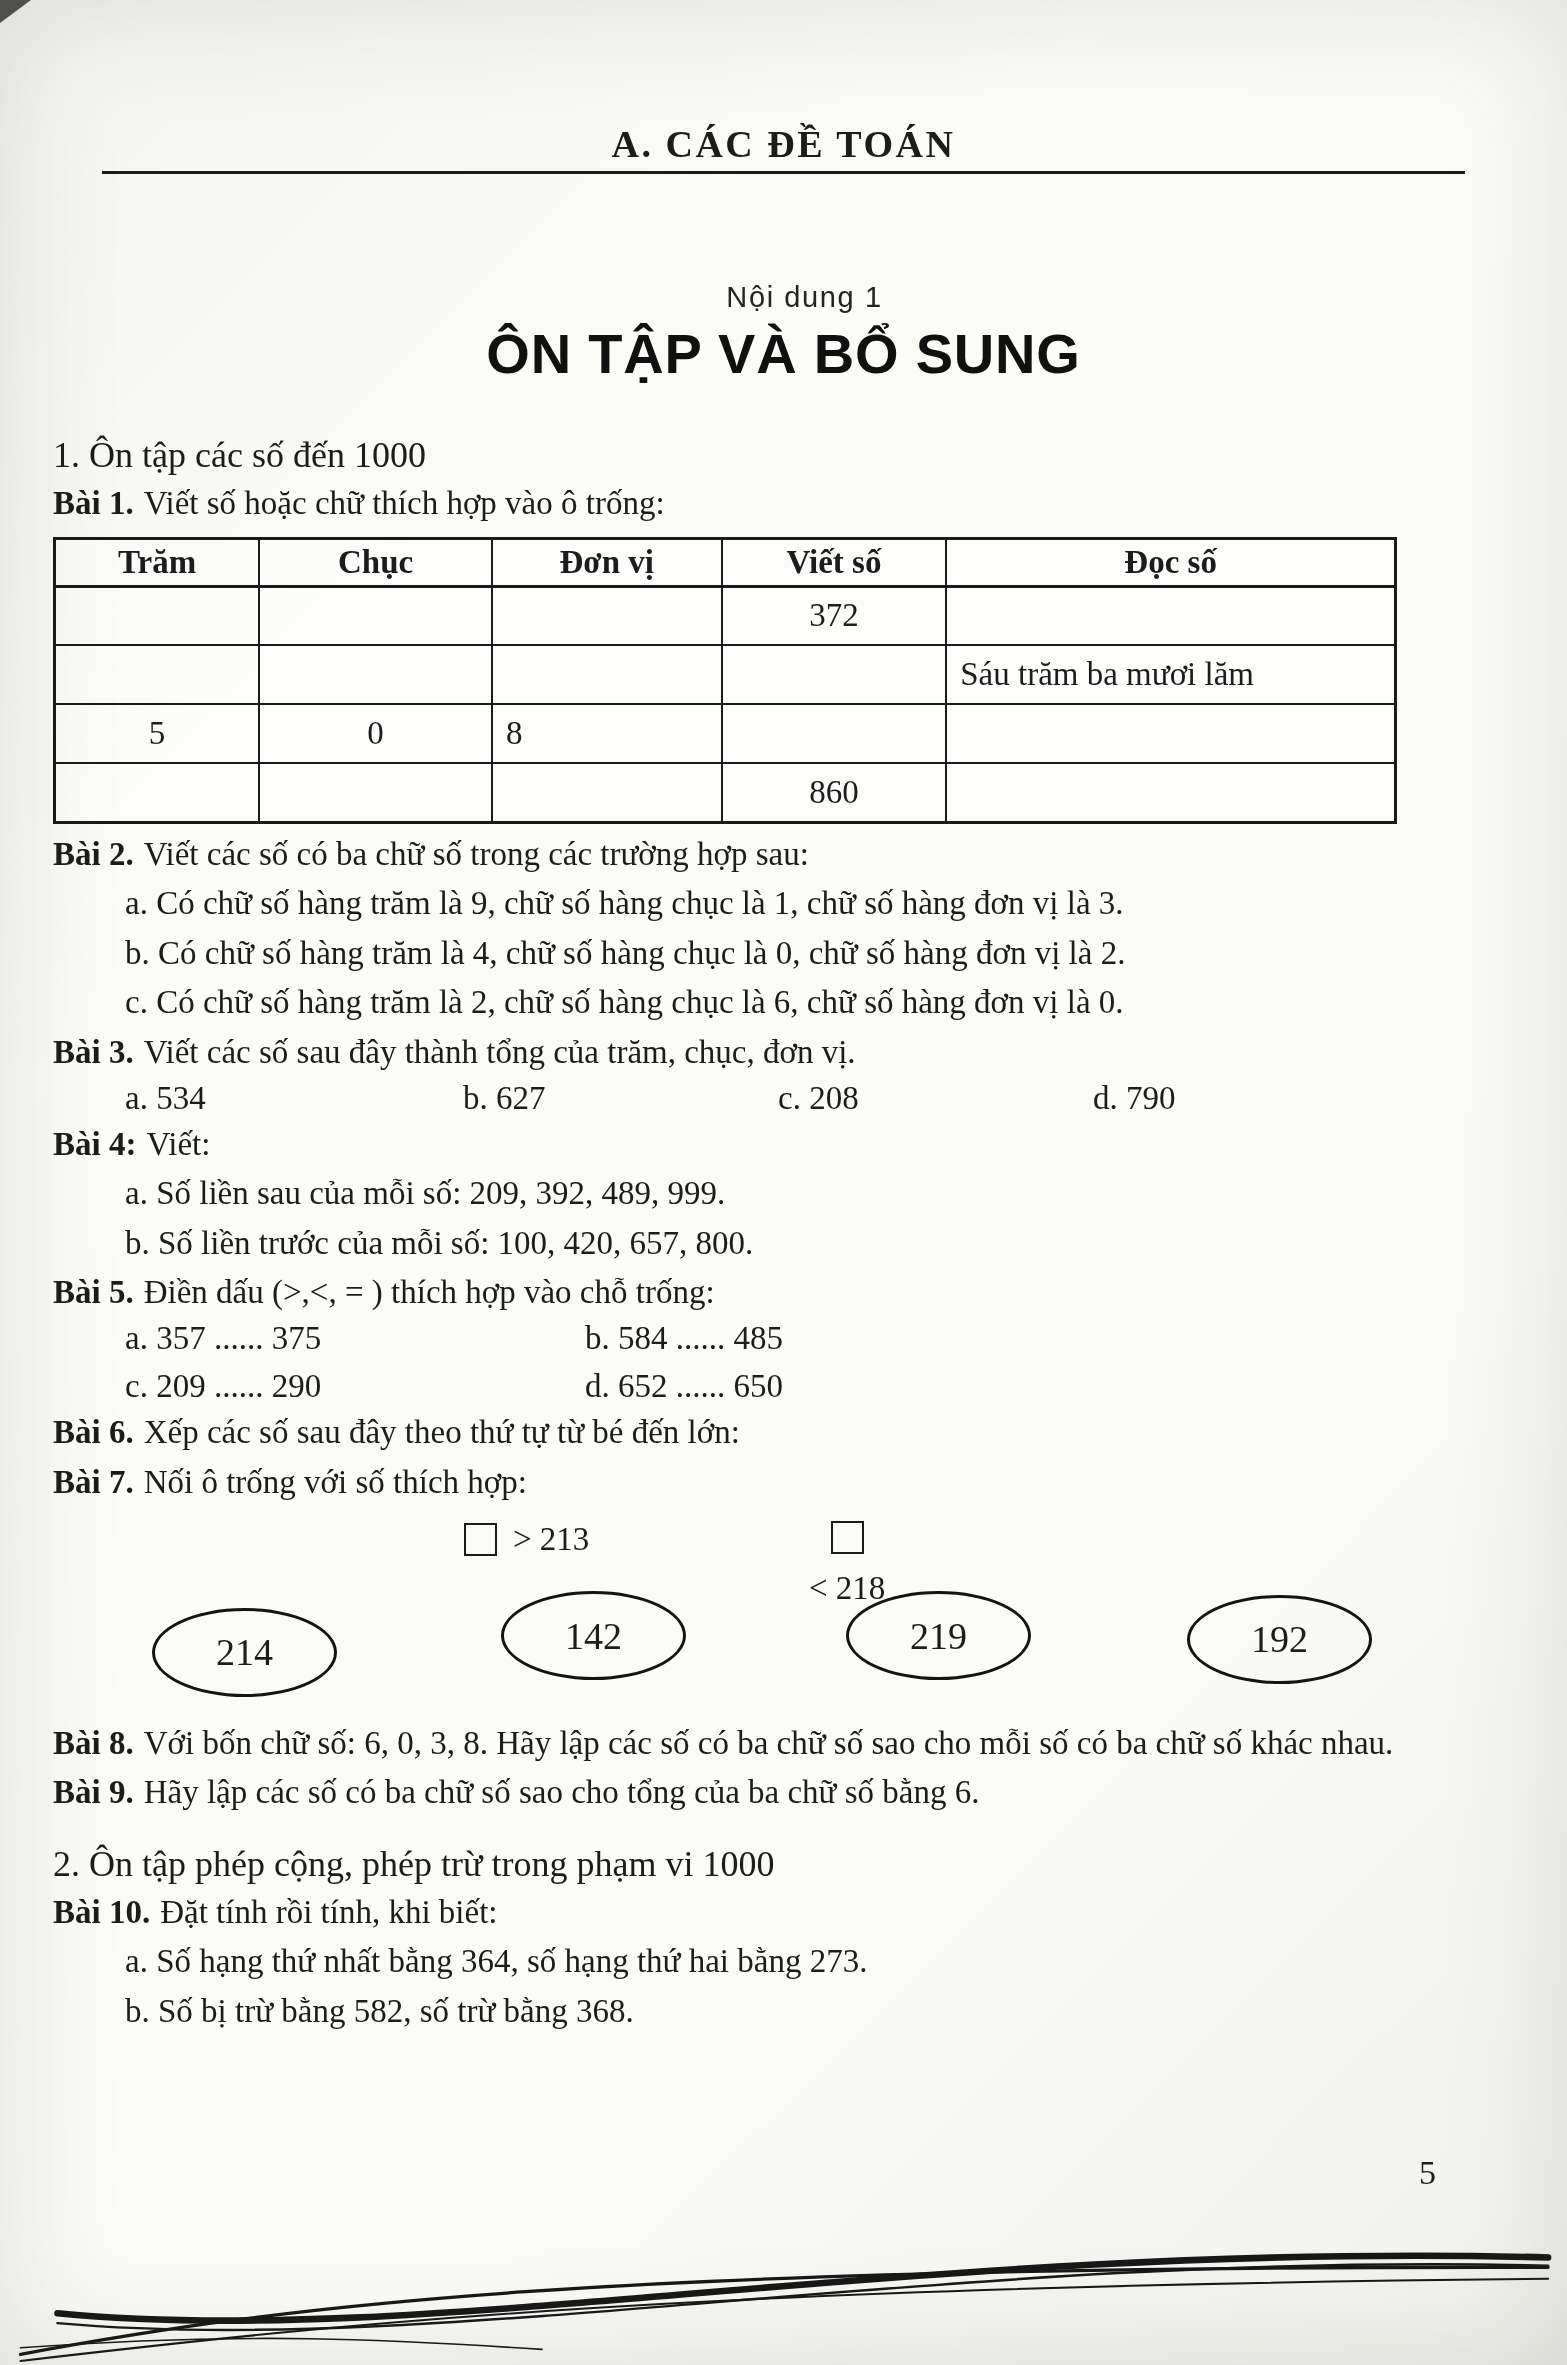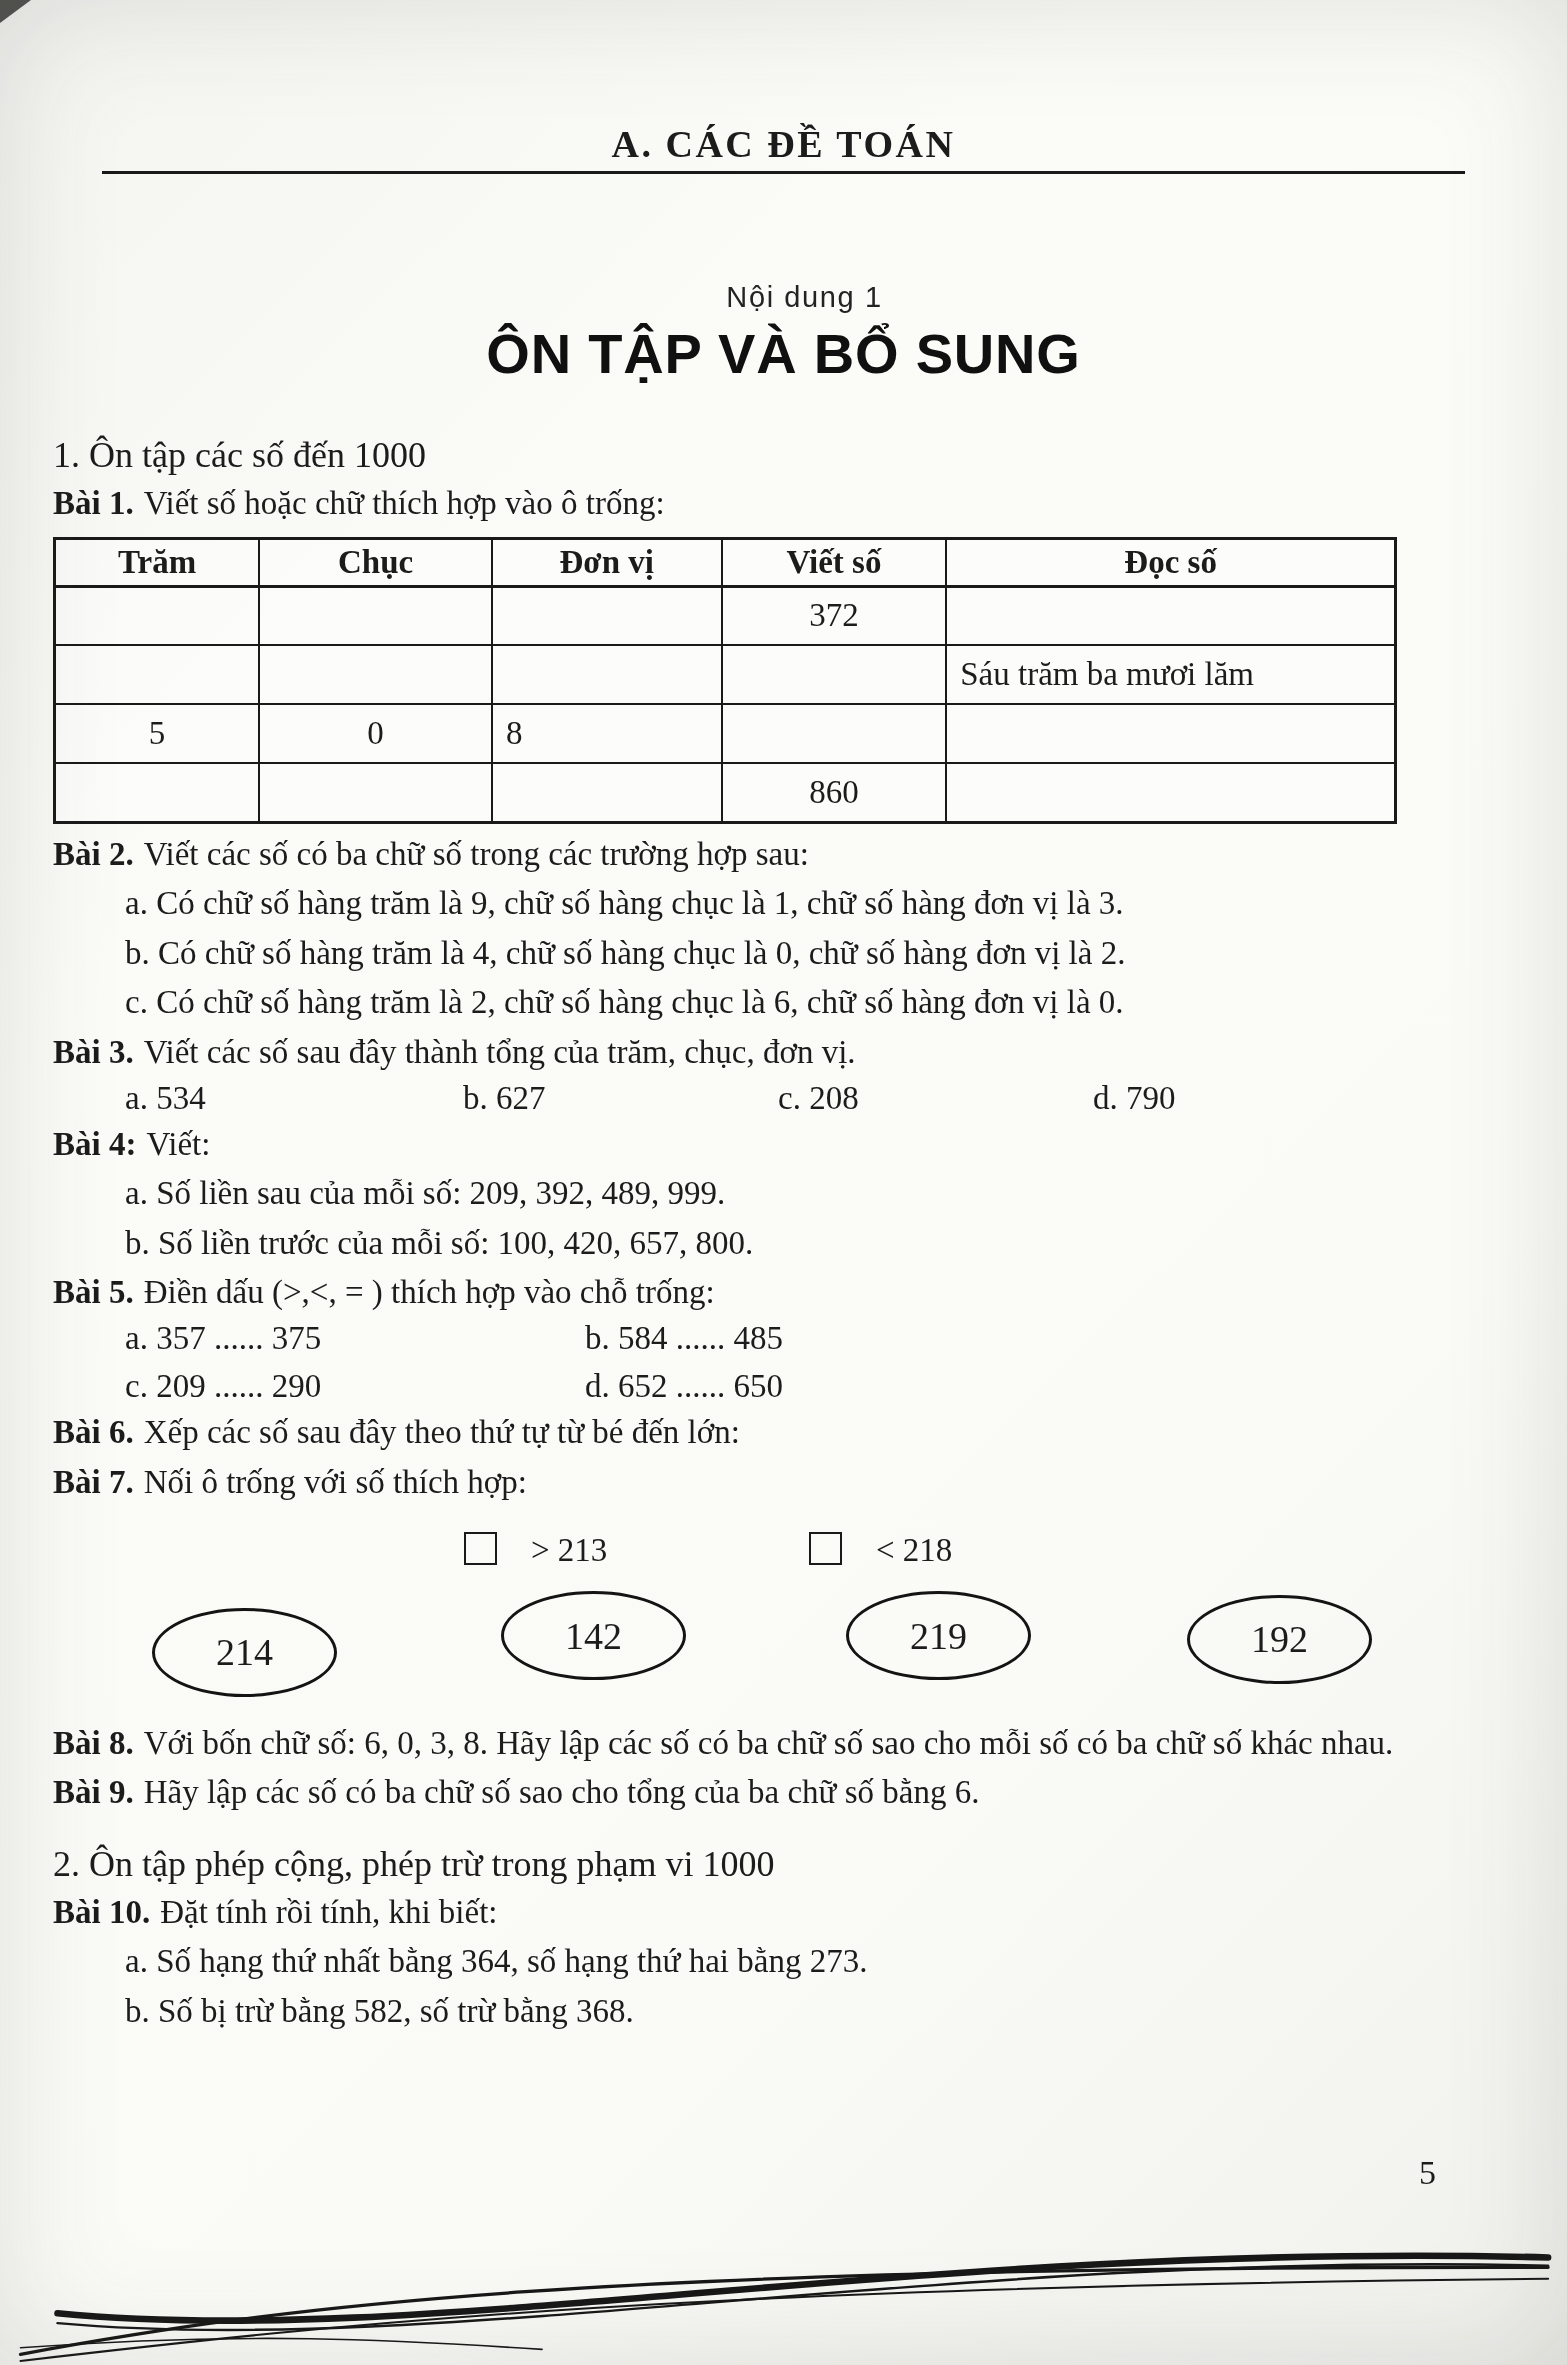--- a/index.html
+++ b/index.html
@@ -75,23 +75,23 @@
 
   .b5grid {
     display: grid; grid-template-columns: 460px auto;
     padding-left: 72px; row-gap: 11.5px;
     font-size: 33px; margin: 5px 0;
   }
 
   .b6nums { padding-left: 390px; font-size: 33px; word-spacing: 13px; margin: 5px 0; }
 
   .b7row { position: relative; height: 54px; margin: 11.5px 0 5px; font-size: 33px; }
-  .b7item { position: absolute; top: 16px; display: flex; gap: 34px; }
+  .b7item { position: absolute; top: 5px; display: flex; align-items: center; gap: 16px; }
   .b7item.first { left: 411px; }
-  .b7item.second { left: 756px; }
+  .b7item.second { left: 756px; flex-direction: column; }
   .sq { width: 33px; height: 33px; border: 2.5px solid #1a1a1a; background: transparent; }
 
   .ovalrow { position: relative; height: 123px; margin-top: 15px; }
   .oval {
     position: absolute; width: 185px; height: 89px;
     border: 3.3px solid #141414; border-radius: 50%;
     display: flex; align-items: center; justify-content: center;
     font-size: 38px;
   }
   .oval.o1 { left: 99px; top: 23px; }

